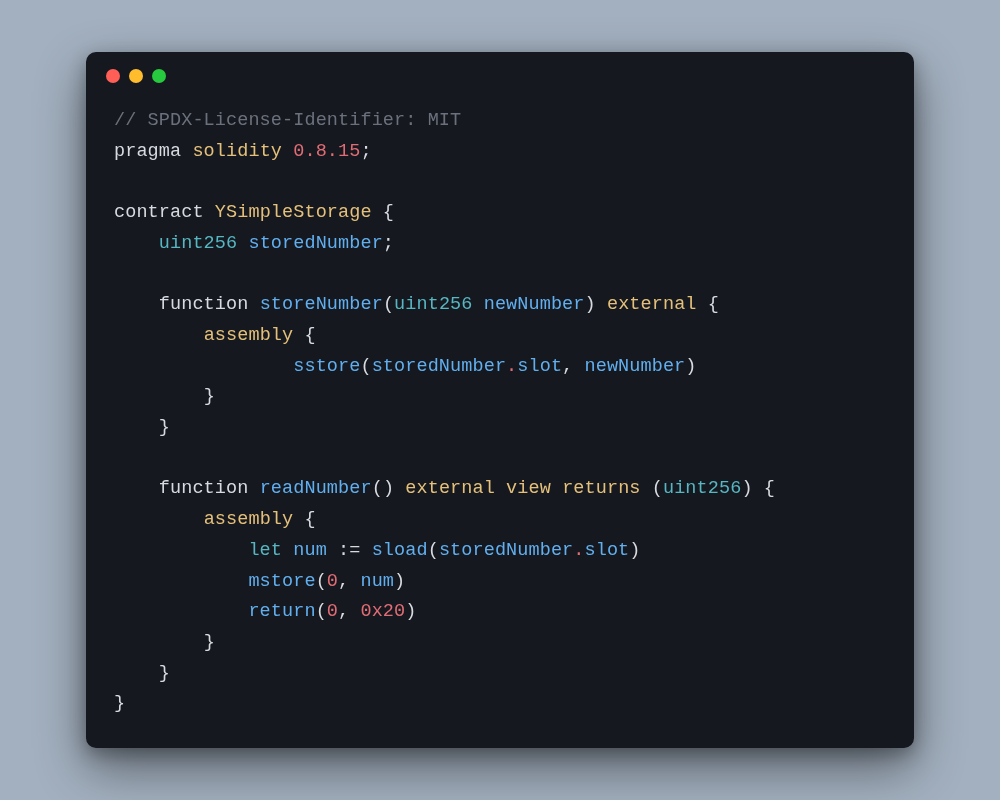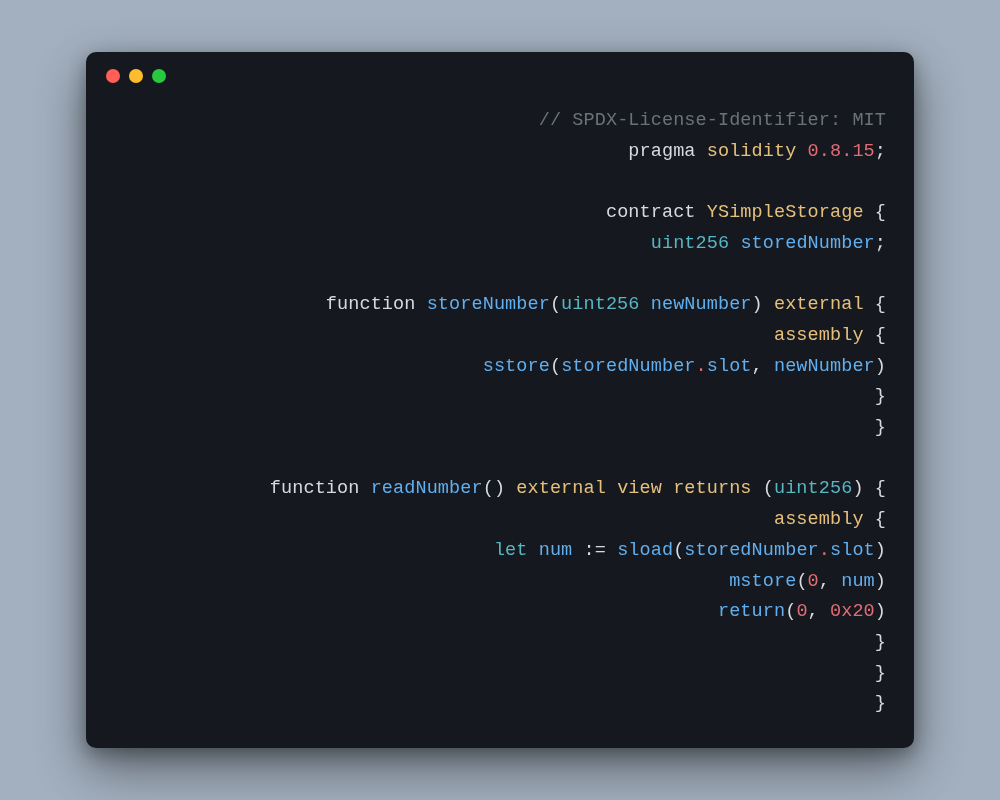--- a/index.html
+++ b/index.html
@@ -35,21 +35,20 @@
   .dot-red    { background: #ff5f56; }
   .dot-yellow { background: #ffbd2e; }
   .dot-green  { background: #27c93f; }
   .code-area {
     padding: 6px 28px 28px 28px;
     font-size: 18.5px;
     line-height: 1.66;
     white-space: pre;
     color: #d7dbe0;
     letter-spacing: 0.1px;
-    text-align: right;
   }
   .c-comment  { color: #6b717c; }
   .c-keyword  { color: #d7dbe0; }
   .c-ident    { color: #e5c07b; }
   .c-type     { color: #56b6c2; }
   .c-func     { color: #61afef; }
   .c-number   { color: #e06c75; }
   .c-punc     { color: #d7dbe0; }
   .c-prop     { color: #e06c75; }
 </style>

